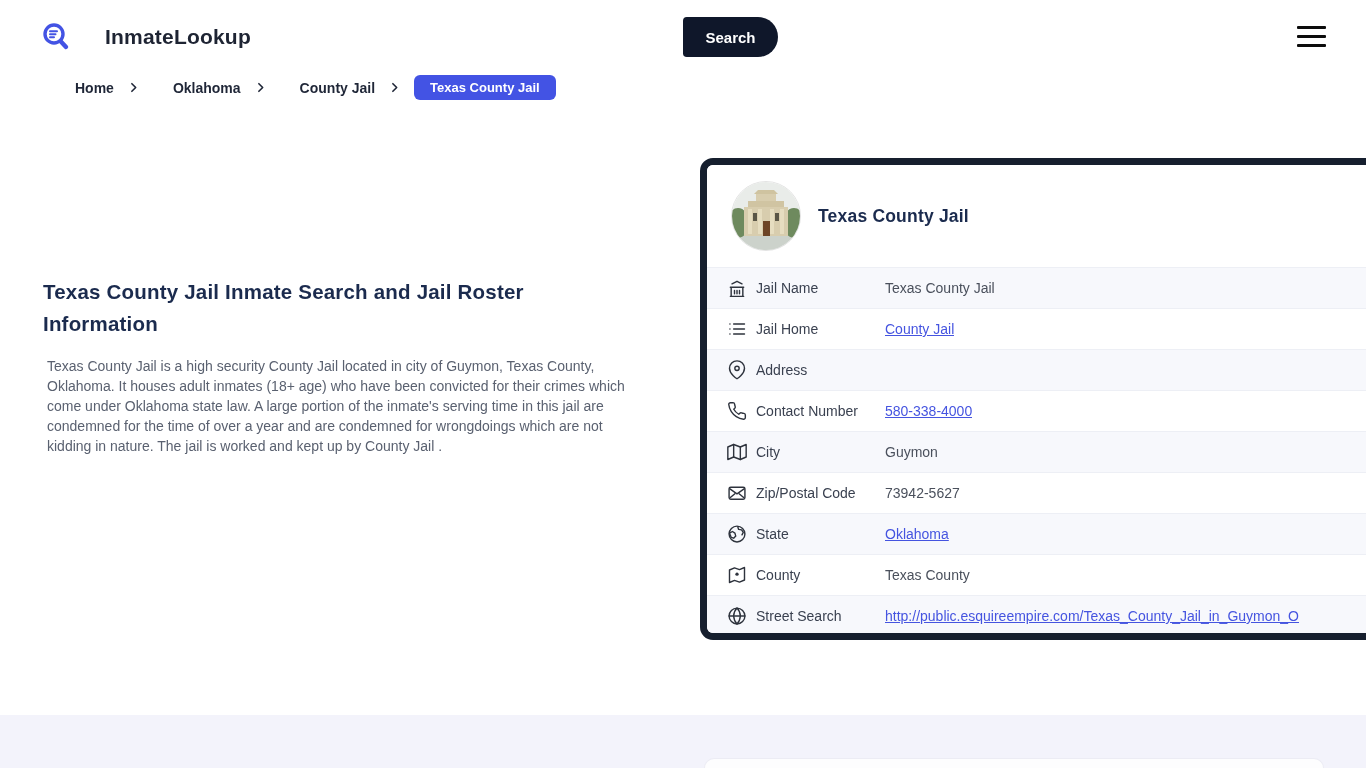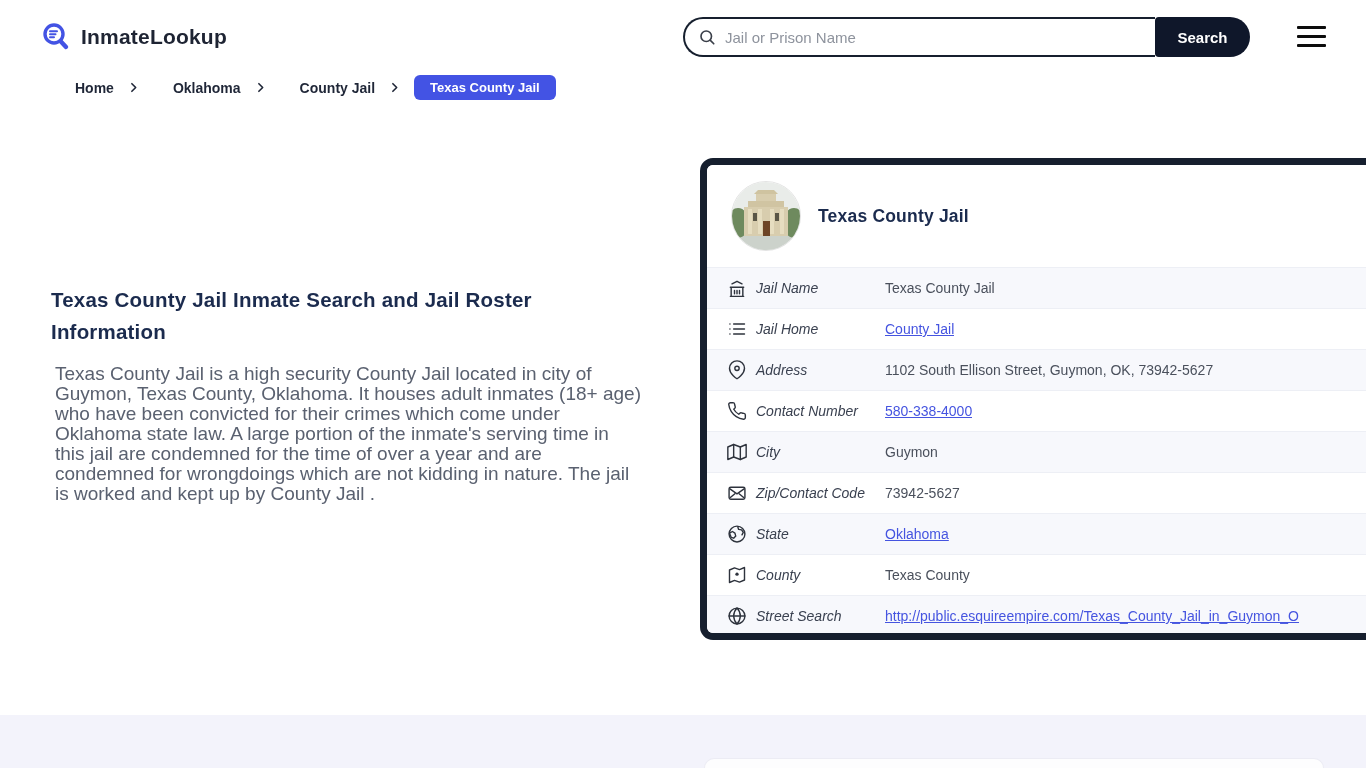--- a/index.html
+++ b/index.html
@@ -3,21 +3,21 @@
 <meta charset="utf-8">
 <style>
   html,body{margin:0;padding:0;}
   body{
     width:1366px;height:768px;position:relative;overflow:hidden;
     background:#ffffff;font-family:"Liberation Sans",sans-serif;
     -webkit-font-smoothing:antialiased;
   }
   
   .logo{position:absolute;left:40px;top:21px;display:flex;align-items:center;gap:9px;cursor:pointer;}
-  .logo-text{font-size:21px;font-weight:700;color:#1e2433;letter-spacing:.2px;}
+  .logo-text{font-size:21px;font-weight:700;color:#1e2433;letter-spacing:.2px;margin-left:24px;}
   .search-wrap{position:absolute;left:683px;top:17px;width:567px;height:40px;display:flex;}
   .search-box{
     flex:1;display:flex;align-items:center;box-sizing:border-box;height:40px;
     border:2px solid #161f2e;border-right:none;border-radius:21px 0 0 21px;
     background:#fff;padding-left:13px;
   }
   .search-box input{
     border:none;outline:none;flex:1;font-size:15px;color:#333;background:transparent;
     font-family:"Liberation Sans",sans-serif;padding-left:9px;
   }
@@ -34,24 +34,24 @@
   .breadcrumb{position:absolute;left:55px;top:75px;display:flex;align-items:center;gap:13px;}
   .crumb{font-size:14px;font-weight:600;color:#1f2637;cursor:pointer;padding-left:20px;}
   .crumb-badge{
     background:#4353e4;color:#fff;font-size:13px;font-weight:700;
     padding:5px 16px;border-radius:6px;cursor:pointer;
   }
   .chev{display:flex;align-items:center;}
   
   .article{position:absolute;left:43px;top:276px;width:600px;}
   .article h1{
-    margin:8px;font-size:20.5px;line-height:32px;font-weight:700;color:#1b2b4e;letter-spacing:.2px;
+    margin:0;font-size:20.5px;line-height:32px;font-weight:700;color:#1b2b4e;letter-spacing:.2px;
   }
   .article p{
-    margin:16px 0 0 12px;font-size:19px;line-height:20px;color:#5a6170;
+    margin:16px 0 0 4px;font-size:14px;line-height:20px;color:#5a6170;
   }
   
   .card{
     position:absolute;left:700px;top:158px;width:700px;height:482px;box-sizing:border-box;
     border:7px solid #161f2e;border-radius:13px;background:#fff;overflow:hidden;
   }
   .card-head{height:102px;display:flex;align-items:center;padding-left:24px;background:#fff;}
   .avatar{
     width:68px;height:68px;border-radius:50%;overflow:hidden;flex:0 0 68px;
     border:1px solid #e3e3e3;
@@ -59,21 +59,21 @@
   .card-title{margin-left:17px;font-size:17.5px;font-weight:700;color:#1b2b4e;letter-spacing:.2px;}
   .rows{}
   .row{
     height:41px;display:flex;align-items:center;box-sizing:border-box;
     padding-left:20px;border-top:1px solid #edeff5;background:#fff;font-size:14px;
   }
   .row:nth-child(odd){background:#f7f8fc;}
   .ricon{width:20px;height:20px;flex:0 0 20px;display:flex;align-items:center;}
   .ricon svg{width:20px;height:20px;stroke:#2e333d;fill:none;stroke-width:1.7;
     stroke-linecap:round;stroke-linejoin:round;}
-  .rlabel{margin-left:9px;width:129px;flex:0 0 129px;color:#3a4150;font-style:italic;}
+  .rlabel{margin-left:9px;width:129px;flex:0 0 129px;color:#3a4150;}
   .rvalue{color:#4a505c;white-space:nowrap;overflow:hidden;}
   a.rvalue{color:#4554e0;text-decoration:underline;cursor:pointer;}
   
   .bottom-strip{position:absolute;left:0;top:715px;width:1366px;height:53px;background:#f3f3fb;}
   .next-card-edge{
     position:absolute;left:704px;top:758px;width:618px;height:12px;
     background:#fdfdfe;border:1px solid #ececf4;border-bottom:none;border-radius:10px 10px 0 0;
   }
 </style>
 </head>
@@ -84,29 +84,20 @@
     <svg width="32" height="32" viewBox="0 0 32 32">
       <circle cx="14" cy="13" r="9" fill="none" stroke="#4353e4" stroke-width="3.4"></circle>
       <path d="M10 10.2 h7 M10 13.2 h5.5 M10 16.2 h4" stroke="#4353e4" stroke-width="2" stroke-linecap="round" fill="none"></path>
       <path d="M20.6 20.2 L26 26" stroke="#4353e4" stroke-width="4.4" stroke-linecap="round"></path>
     </svg>
   </span>
   <span class="logo-text">InmateLookup</span>
 </div>
 
 <div class="search-wrap">
-  <div class="search-box">
-    <span style="display:flex;">
-      <svg width="18" height="18" viewBox="0 0 24 24" fill="none" stroke="#3a3f49" stroke-width="2.2" stroke-linecap="round">
-        <circle cx="11" cy="11" r="7"></circle>
-          <line x1="16.5" y1="16.5" x2="21" y2="21"></line>
-      </svg>
-    </span>
-    <input type="text" value="" placeholder="Jail or Prison Name" style="">
-  </div>
   <button class="search-btn">Search</button>
 </div>
 
 <div class="hamburger">
   <span></span>
     <span></span>
     <span></span>
 </div>
 
 <div class="breadcrumb">
@@ -187,21 +178,20 @@
     </div>
 
     <div class="row">
       <span class="ricon">
         <svg viewBox="0 0 24 24">
             <path d="M21 10c0 7-9 12.5-9 12.5S3 17 3 10a9 9 0 0 1 18 0z"></path>
             <circle cx="12" cy="10" r="2.6"></circle>
           </svg>
       </span>
       <span class="rlabel">Address</span>
-      <span class="rvalue">1102 South Ellison Street, Guymon, OK, 73942-5627</span>
     </div>
 
     <div class="row">
       <span class="ricon">
         <svg viewBox="0 0 24 24">
             <path d="M22 16.92v3a2 2 0 0 1-2.18 2 19.79 19.79 0 0 1-8.63-3.07 19.5 19.5 0 0 1-6-6 19.79 19.79 0 0 1-3.07-8.67A2 2 0 0 1 4.11 2h3a2 2 0 0 1 2 1.72 12.84 12.84 0 0 0 .7 2.81 2 2 0 0 1-.45 2.11L8.09 9.91a16 16 0 0 0 6 6l1.27-1.27a2 2 0 0 1 2.11-.45 12.84 12.84 0 0 0 2.81.7A2 2 0 0 1 22 16.92z"></path>
           </svg>
       </span>
       <span class="rlabel">Contact Number</span>
       <a class="rvalue">580-338-4000</a>
@@ -221,21 +211,21 @@
 
     <div class="row">
       <span class="ricon">
         <svg viewBox="0 0 24 24">
             <rect x="2.5" y="5" width="19" height="14.5" rx="2"></rect>
             <polyline points="3.5 7 12 13 20.5 7"></polyline>
             <line x1="4" y1="17.5" x2="9.5" y2="12.8"></line>
             <line x1="20" y1="17.5" x2="14.5" y2="12.8"></line>
           </svg>
       </span>
-      <span class="rlabel">Zip/Contact Code</span>
+      <span class="rlabel">Zip/Postal Code</span>
       <span class="rvalue">73942-5627</span>
     </div>
 
     <div class="row">
       <span class="ricon">
         <svg viewBox="0 0 24 24">
             <circle cx="12" cy="12" r="9.5"></circle>
             <path d="M3 11l3.5-2 3 2 1 3.5-2.5 2.5-3-1z"></path>
             <path d="M13 3.5l1 3 3.5.5 2 3-1.5 3"></path>
           </svg>

